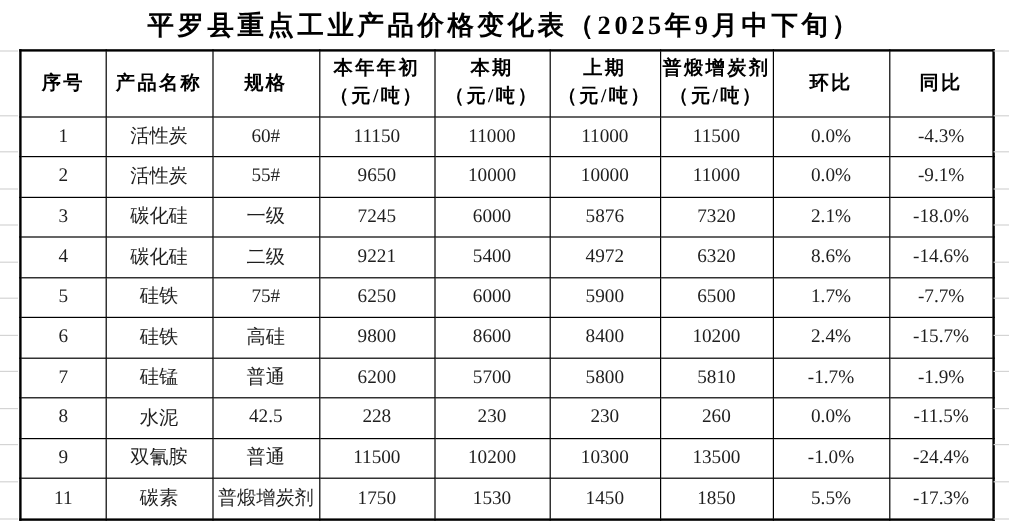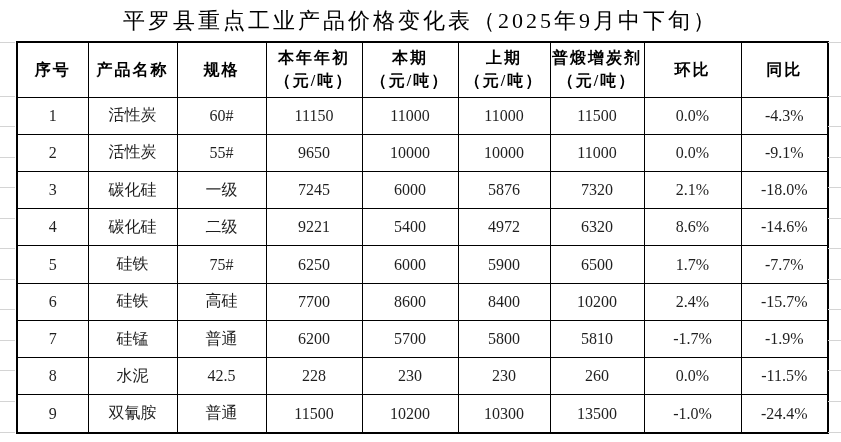--- a/index.html
+++ b/index.html
@@ -14,21 +14,21 @@
     overflow: hidden;
     font-family: "Liberation Serif", "DejaVu Serif", serif;
   }
   .title {
     margin: 0;
     height: 41px;
     display: flex;
     align-items: center;
     justify-content: center;
     font-size: 22px;
-    font-weight: normal;
+    font-weight: bold;
     letter-spacing: 3px;
     color: #000000;
     white-space: nowrap;
   }
   .table-area {
     margin-left: 16px;
     width: 811px;
   }
   table {
     border-collapse: collapse;
@@ -154,21 +154,21 @@
             <td>6000</td>
             <td>5900</td>
             <td>6500</td>
             <td>1.7%</td>
             <td>-7.7%</td>
           </tr>
           <tr>
             <td>6</td>
             <td>硅铁</td>
             <td>高硅</td>
-            <td>7700</td>
+            <td>9800</td>
             <td>8600</td>
             <td>8400</td>
             <td>10200</td>
             <td>2.4%</td>
             <td>-15.7%</td>
           </tr>
           <tr>
             <td>7</td>
             <td>硅锰</td>
             <td>普通</td>
@@ -193,20 +193,31 @@
           <tr>
             <td>9</td>
             <td>双氰胺</td>
             <td>普通</td>
             <td>11500</td>
             <td>10200</td>
             <td>10300</td>
             <td>13500</td>
             <td>-1.0%</td>
             <td>-24.4%</td>
+          </tr>
+          <tr>
+            <td>11</td>
+            <td>碳素</td>
+            <td>普煅增炭剂</td>
+            <td>1750</td>
+            <td>1530</td>
+            <td>1450</td>
+            <td>1850</td>
+            <td>5.5%</td>
+            <td>-17.3%</td>
           </tr>
         </tbody>
     </table>
   </div>
 </div>
 
 <div class="stub" style="top: 42px; left: 0px; width: 15px; background: rgb(212, 212, 212);"></div>
 <div class="stub" style="top: 42px; left: 828px; width: 13px; background: rgb(212, 212, 212);"></div>
 <div class="stub" style="top: 96px; left: 0px; width: 15px; background: rgb(212, 212, 212);"></div>
 <div class="stub" style="top: 96px; left: 828px; width: 13px; background: rgb(212, 212, 212);"></div>

